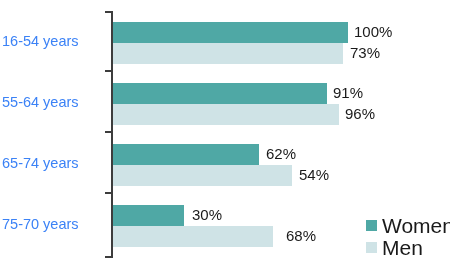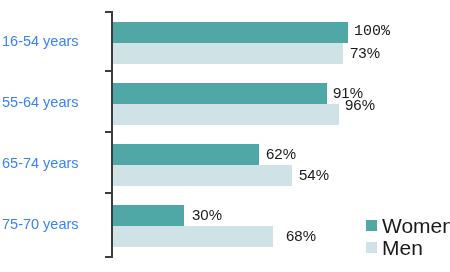--- a/index.html
+++ b/index.html
@@ -115,27 +115,27 @@
   <div class="axis-tick" style="top:192px;"></div>
   <div class="axis-cap" style="top:256px;"></div>
 
   <div class="cat-label" style="top:33px;">16-54 years</div>
   <div class="cat-label" style="top:94px;">55-64 years</div>
   <div class="cat-label" style="top:155px;">65-74 years</div>
   <div class="cat-label" style="top:216px;">75-70 years</div>
 
   <div class="bar women" style="top:22px; width:235px;"></div>
   <div class="bar men" style="top:43px; width:230px;"></div>
-  <div class="val-label" style="left:354px; top:23px;font-family:Liberation Mono, monospace;">100%</div>
+  <div class="val-label" style="left:354px; top:23px;">100%</div>
   <div class="val-label" style="left:350px; top:44px;">73%</div>
 
   <div class="bar women" style="top:83px;  width:214px;"></div>
   <div class="bar men" style="top:104px; width:226px;"></div>
   <div class="val-label" style="left:333px; top:84px;">91%</div>
-  <div class="val-label" style="left:345px; top:96px;">96%</div>
+  <div class="val-label" style="left:345px; top:105px;">96%</div>
 
   <div class="bar women" style="top:144px; width:146px;"></div>
   <div class="bar men" style="top:165px; width:179px;"></div>
   <div class="val-label" style="left:266px; top:145px;">62%</div>
   <div class="val-label" style="left:299px; top:166px;">54%</div>
 
   <div class="bar women" style="top:205px; width:71px;"></div>
   <div class="bar men" style="top:226px; width:160px;"></div>
   <div class="val-label" style="left:192px; top:206px;">30%</div>
   <div class="val-label" style="left:280px; top:227px;margin-left:6px;">68%</div>

